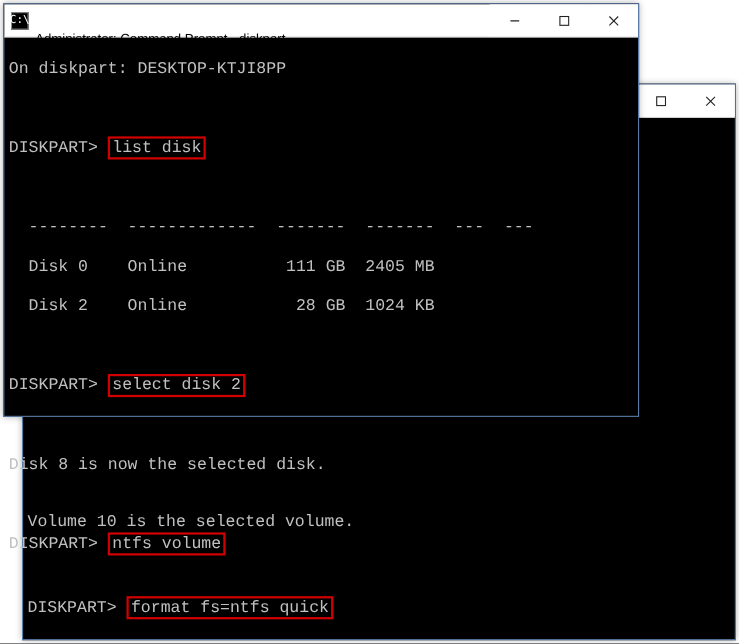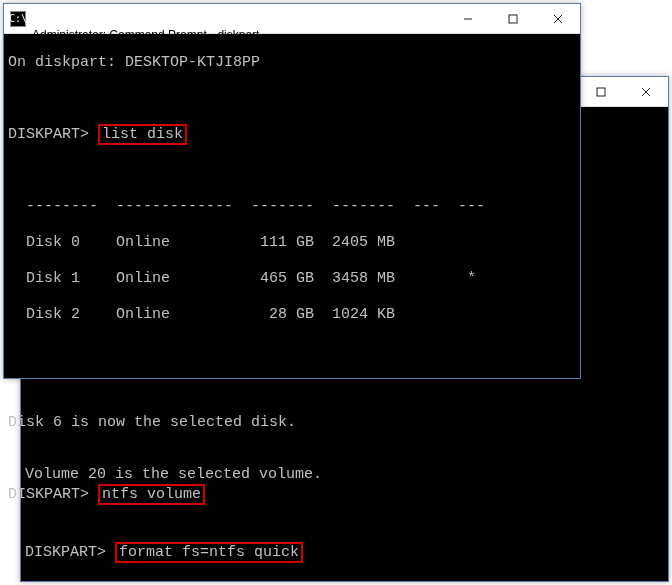--- a/index.html
+++ b/index.html
@@ -113,21 +113,21 @@
     </div>
     <div class="btn">
       <svg viewBox="0 0 10 10">
           <line x1="1" y1="1" x2="9" y2="9" stroke="#222" stroke-width="1"></line>
           <line x1="9" y1="1" x2="1" y2="9" stroke="#222" stroke-width="1"></line>
         </svg>
     </div>
   </div>
   <div class="back-body">
 <div class="blank"></div>
-<div class="row">Volume 20 is the selected volume.</div>
+<div class="row">Volume 10 is the selected volume.</div>
 <div class="blank"></div>
 <div class="row"><span>DISKPART&gt;</span> <span class="hl">format fs=ntfs quick</span></div>
 
 
 
 
 
 
   </div>
 </div>
@@ -153,25 +153,25 @@
         </svg>
     </div>
   </div>
   <div class="terminal">
 <div class="row">On diskpart: DESKTOP-KTJI8PP</div>
 <div class="blank"></div>
 <div class="row"><span>DISKPART&gt;</span> <span class="hl">list disk</span></div>
 <div class="blank"></div>
 <div class="row">  --------  -------------  -------  -------  ---  ---</div>
 <div class="row">  Disk 0    Online          111 GB  2405 MB</div>
-<div class="row">  Disk 1    Online          465 GB  3458 MB        *</div>
 <div class="row">  Disk 2    Online           28 GB  1024 KB</div>
 <div class="blank"></div>
+<div class="row"><span>DISKPART&gt;</span> <span class="hl">select disk 2</span></div>
 <div class="blank"></div>
-<div class="row">Disk 6 is now the selected disk.</div>
+<div class="row">Disk 8 is now the selected disk.</div>
 <div class="blank"></div>
 <div class="row"><span>DISKPART&gt;</span> <span class="hl">ntfs volume</span></div>
 
 
 
 
 
   </div>
 </div>
 

